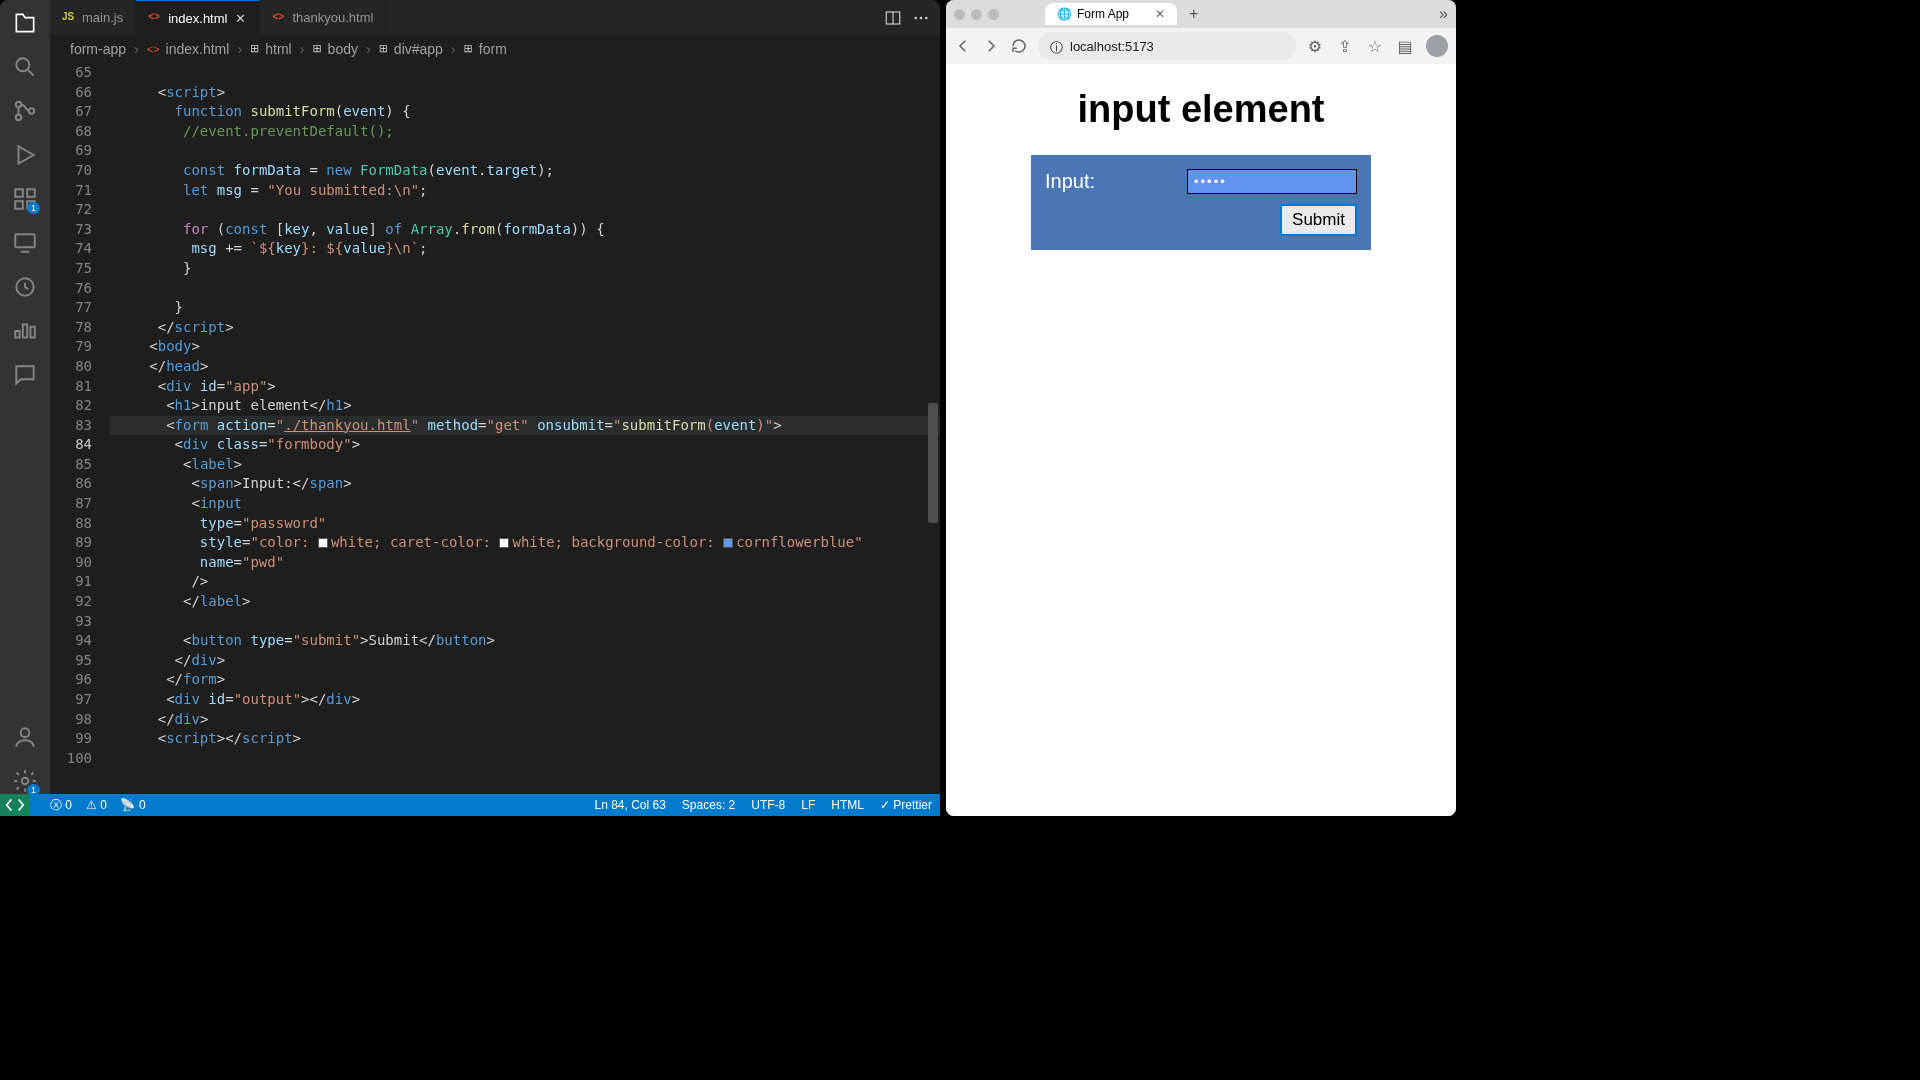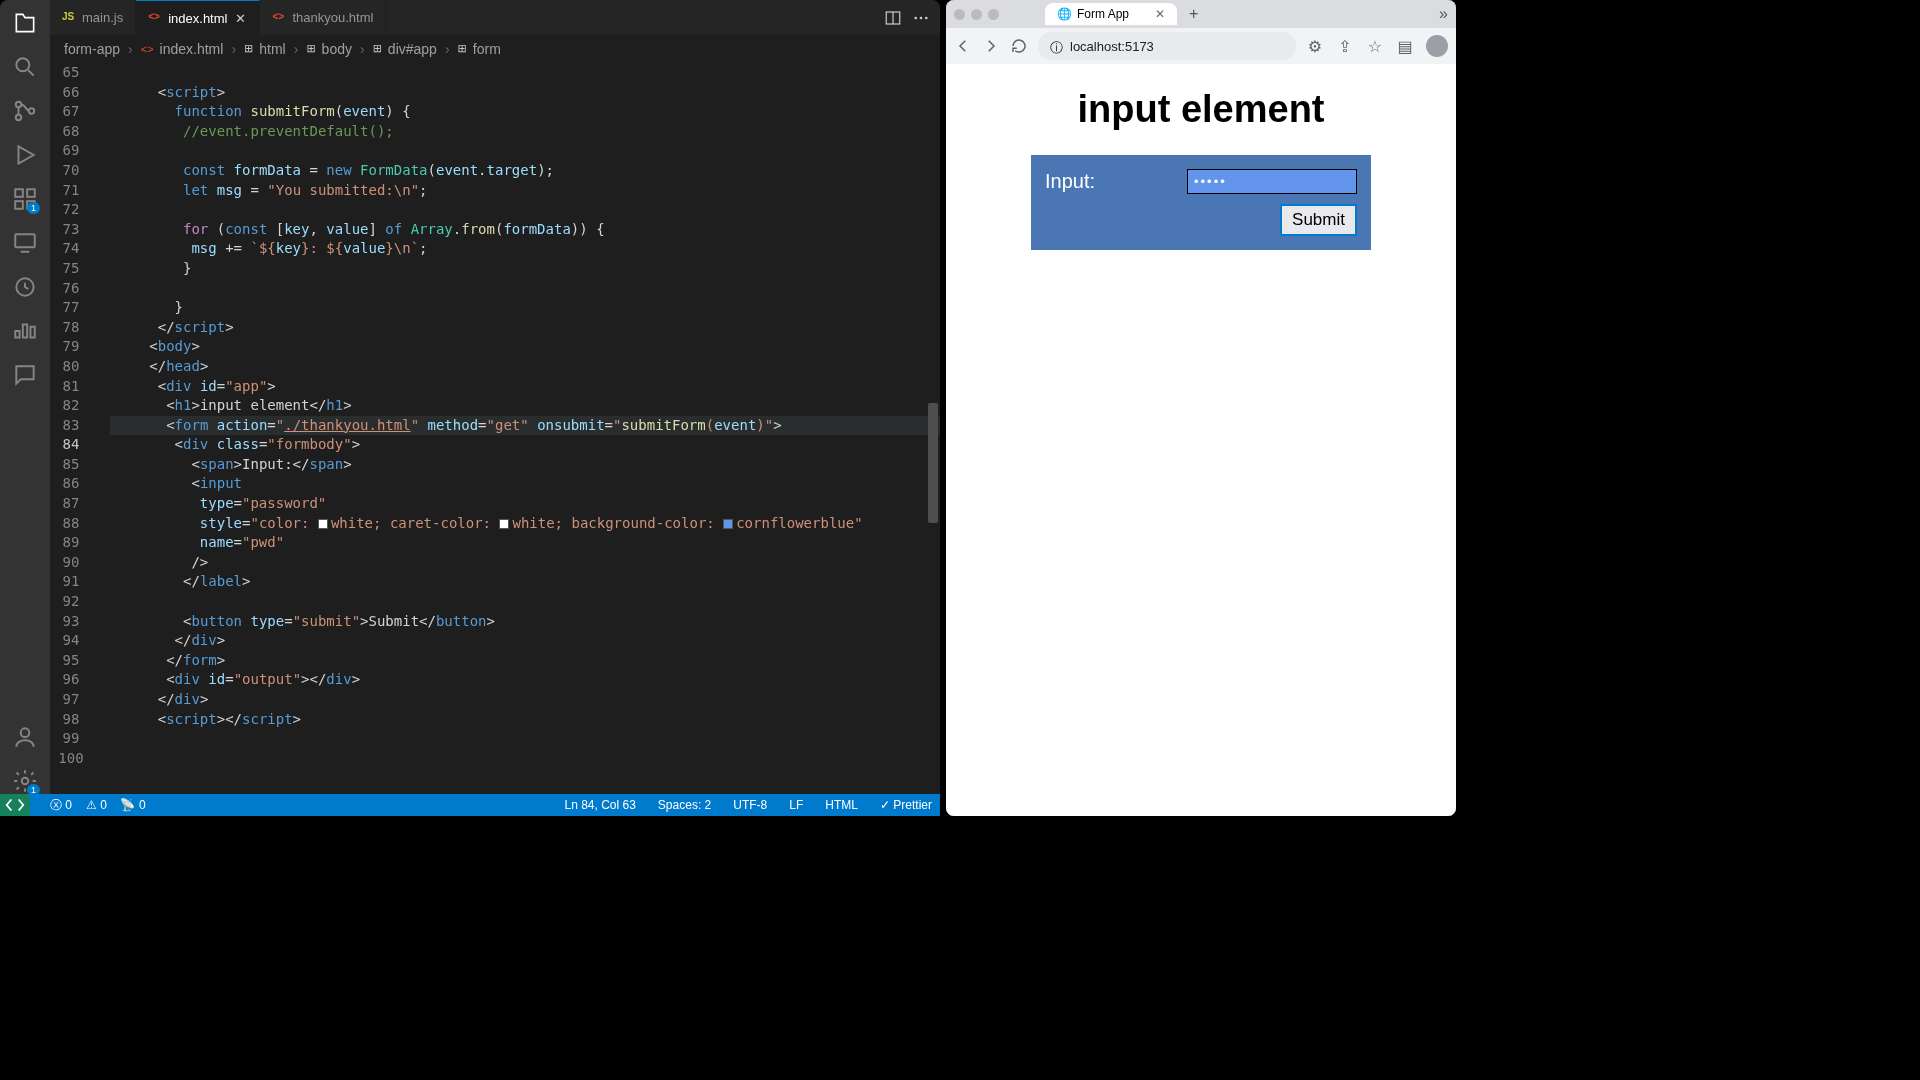--- a/index.html
+++ b/index.html
@@ -24,40 +24,40 @@
 
 .editor-area { flex:1; display:flex; flex-direction:column; min-width:0; }
 
 .tabs { height:35px; background:#252526; display:flex; align-items:stretch; }
 .tab { display:flex; align-items:center; gap:6px; padding:0 12px; color:#969696; font-size:13px; border-right:1px solid #1e1e1e; cursor:pointer; }
 .tab.active { background:#1e1e1e; color:#fff; border-top:1px solid #007acc; }
 .tab .ficon { width:14px; height:14px; }
 .tab .close { width:14px; height:14px; display:flex; align-items:center; justify-content:center; color:#ccc; }
 .tabs .tab-actions { margin-left:auto; display:flex; align-items:center; gap:10px; padding:0 10px; color:#ccc; }
 
-.breadcrumbs { height:28px; background:#1e1e1e; display:flex; align-items:center; gap:8px; padding:0 14px; color:#a0a0a0; font-size:14px; border-bottom:1px solid #1e1e1e; }
+.breadcrumbs { height:28px; background:#1e1e1e; display:flex; align-items:center; gap:8px; padding:0 20px; color:#a0a0a0; font-size:14px; border-bottom:1px solid #1e1e1e; }
 .bc-item { display:flex; align-items:center; gap:4px; }
 .bc-sep { color:#666; }
 
 .code-wrap { flex:1; display:flex; background:#1e1e1e; font-family:Menlo,Consolas,monospace; font-size:14px; line-height:19.6px; overflow:hidden; position:relative; }
-.gutter { width:60px; text-align:center; color:#858585; padding-right:18px; user-select:none; }
+.gutter { width:60px; text-align:right; color:#858585; padding-right:18px; user-select:none; }
 .gutter .ln { height:19.6px; }
 .gutter .ln.cur { color:#c6c6c6; }
 .code { flex:1; color:#d4d4d4; position:relative; }
 .code .row { height:19.6px; white-space:pre; padding-left:14px; }
 .code .row.cur { background:#2a2d2e; }
 
 .scrollbar-track { position:absolute; right:2px; top:0; bottom:0; width:10px; }
 .scrollbar-thumb { position:absolute; right:0; width:10px; background:#4e4e4e; border-radius:2px; }
 
 
 .t-tag{color:#569cd6}.t-attr{color:#9cdcfe}.t-str{color:#ce9178}.t-kw{color:#569cd6}.t-kw2{color:#c586c0}.t-fn{color:#dcdcaa}.t-var{color:#9cdcfe}.t-cmt{color:#6a9955}.t-punc{color:#d4d4d4}.t-type{color:#4ec9b0}.t-prop{color:#9cdcfe}.clr-sw{display:inline-block;width:10px;height:10px;vertical-align:middle;margin-right:3px;border:1px solid #555}
 
 .statusbar { height:22px; background:#007acc; display:flex; align-items:center; padding:0 8px; color:#fff; font-size:12px; gap:14px; }
-.statusbar .right { margin-left:auto; display:flex; gap:22px;text-align:right; }
+.statusbar .right { margin-left:auto; display:flex; gap:16px;text-align:right; }
 .sb-remote { background:#16825d; height:22px; width:30px; margin:-0px 6px 0 -8px; display:flex; align-items:center; justify-content:center; }
 
 
 .browser { position:absolute; left:946px; top:0; width:510px; height:816px; background:#fff; border-radius:8px 8px 8px 8px; overflow:hidden; display:flex; flex-direction:column; box-shadow:0 0 0 1px #444 inset; }
 .browser .btitle { height:28px; background:#dadce0; display:flex; align-items:center; padding:0 8px; gap:6px; }
 .browser .btraffic { display:flex; gap:6px; }
 .browser .bdot { width:11px; height:11px; border-radius:50%; background:#bbb; }
 .browser .btab { display:flex; align-items:center; gap:6px; background:#fff; border-radius:8px 8px 0 0; padding:4px 12px; font-size:12px; margin-left:40px; }
 .browser .btab .x { color:#666; margin-left:20px; }
 .browser .newtab { color:#555; margin-left:6px; font-size:16px; }
@@ -254,20 +254,21 @@
             <div class="row">       }</div>
             <div class="row"></div>
             <div class="row">      }</div>
             <div class="row">    <span class="t-punc">&lt;/</span><span class="t-tag">script</span><span class="t-punc">&gt;</span></div>
             <div class="row">   <span class="t-punc">&lt;</span><span class="t-tag">body</span><span class="t-punc">&gt;</span></div>
             <div class="row">   <span class="t-punc">&lt;/</span><span class="t-tag">head</span><span class="t-punc">&gt;</span></div>
             <div class="row">    <span class="t-punc">&lt;</span><span class="t-tag">div</span> <span class="t-attr">id</span>=<span class="t-str">"app"</span><span class="t-punc">&gt;</span></div>
             <div class="row">     <span class="t-punc">&lt;</span><span class="t-tag">h1</span><span class="t-punc">&gt;</span>input element<span class="t-punc">&lt;/</span><span class="t-tag">h1</span><span class="t-punc">&gt;</span></div>
             <div class="row cur">     <span class="t-punc">&lt;</span><span class="t-tag">form</span> <span class="t-attr">action</span>=<span class="t-str">"<u>./thankyou.html</u>"</span> <span class="t-attr">method</span>=<span class="t-str">"get"</span> <span class="t-attr">onsubmit</span>=<span class="t-str">"<span class="t-fn">submitForm</span>(<span class="t-var">event</span>)"</span><span class="t-punc">&gt;</span></div>
             <div class="row">      <span class="t-punc">&lt;</span><span class="t-tag">div</span> <span class="t-attr">class</span>=<span class="t-str">"formbody"</span><span class="t-punc">&gt;</span></div>
+            <div class="row">       <span class="t-punc">&lt;</span><span class="t-tag">label</span><span class="t-punc">&gt;</span></div>
             <div class="row">        <span class="t-punc">&lt;</span><span class="t-tag">span</span><span class="t-punc">&gt;</span>Input:<span class="t-punc">&lt;/</span><span class="t-tag">span</span><span class="t-punc">&gt;</span></div>
             <div class="row">        <span class="t-punc">&lt;</span><span class="t-tag">input</span></div>
             <div class="row">         <span class="t-attr">type</span>=<span class="t-str">"password"</span></div>
             <div class="row">         <span class="t-attr">style</span>=<span class="t-str">"color: <span class="clr-sw" style="background:#fff"></span>white; caret-color: <span class="clr-sw" style="background:#fff"></span>white; background-color: <span class="clr-sw" style="background:#6495ed"></span>cornflowerblue"</span></div>
             <div class="row">         <span class="t-attr">name</span>=<span class="t-str">"pwd"</span></div>
             <div class="row">        /&gt;</div>
             <div class="row">       <span class="t-punc">&lt;/</span><span class="t-tag">label</span><span class="t-punc">&gt;</span></div>
             <div class="row"></div>
             <div class="row">       <span class="t-punc">&lt;</span><span class="t-tag">button</span> <span class="t-attr">type</span>=<span class="t-str">"submit"</span><span class="t-punc">&gt;</span>Submit<span class="t-punc">&lt;/</span><span class="t-tag">button</span><span class="t-punc">&gt;</span></div>
             <div class="row">      <span class="t-punc">&lt;/</span><span class="t-tag">div</span><span class="t-punc">&gt;</span></div>

